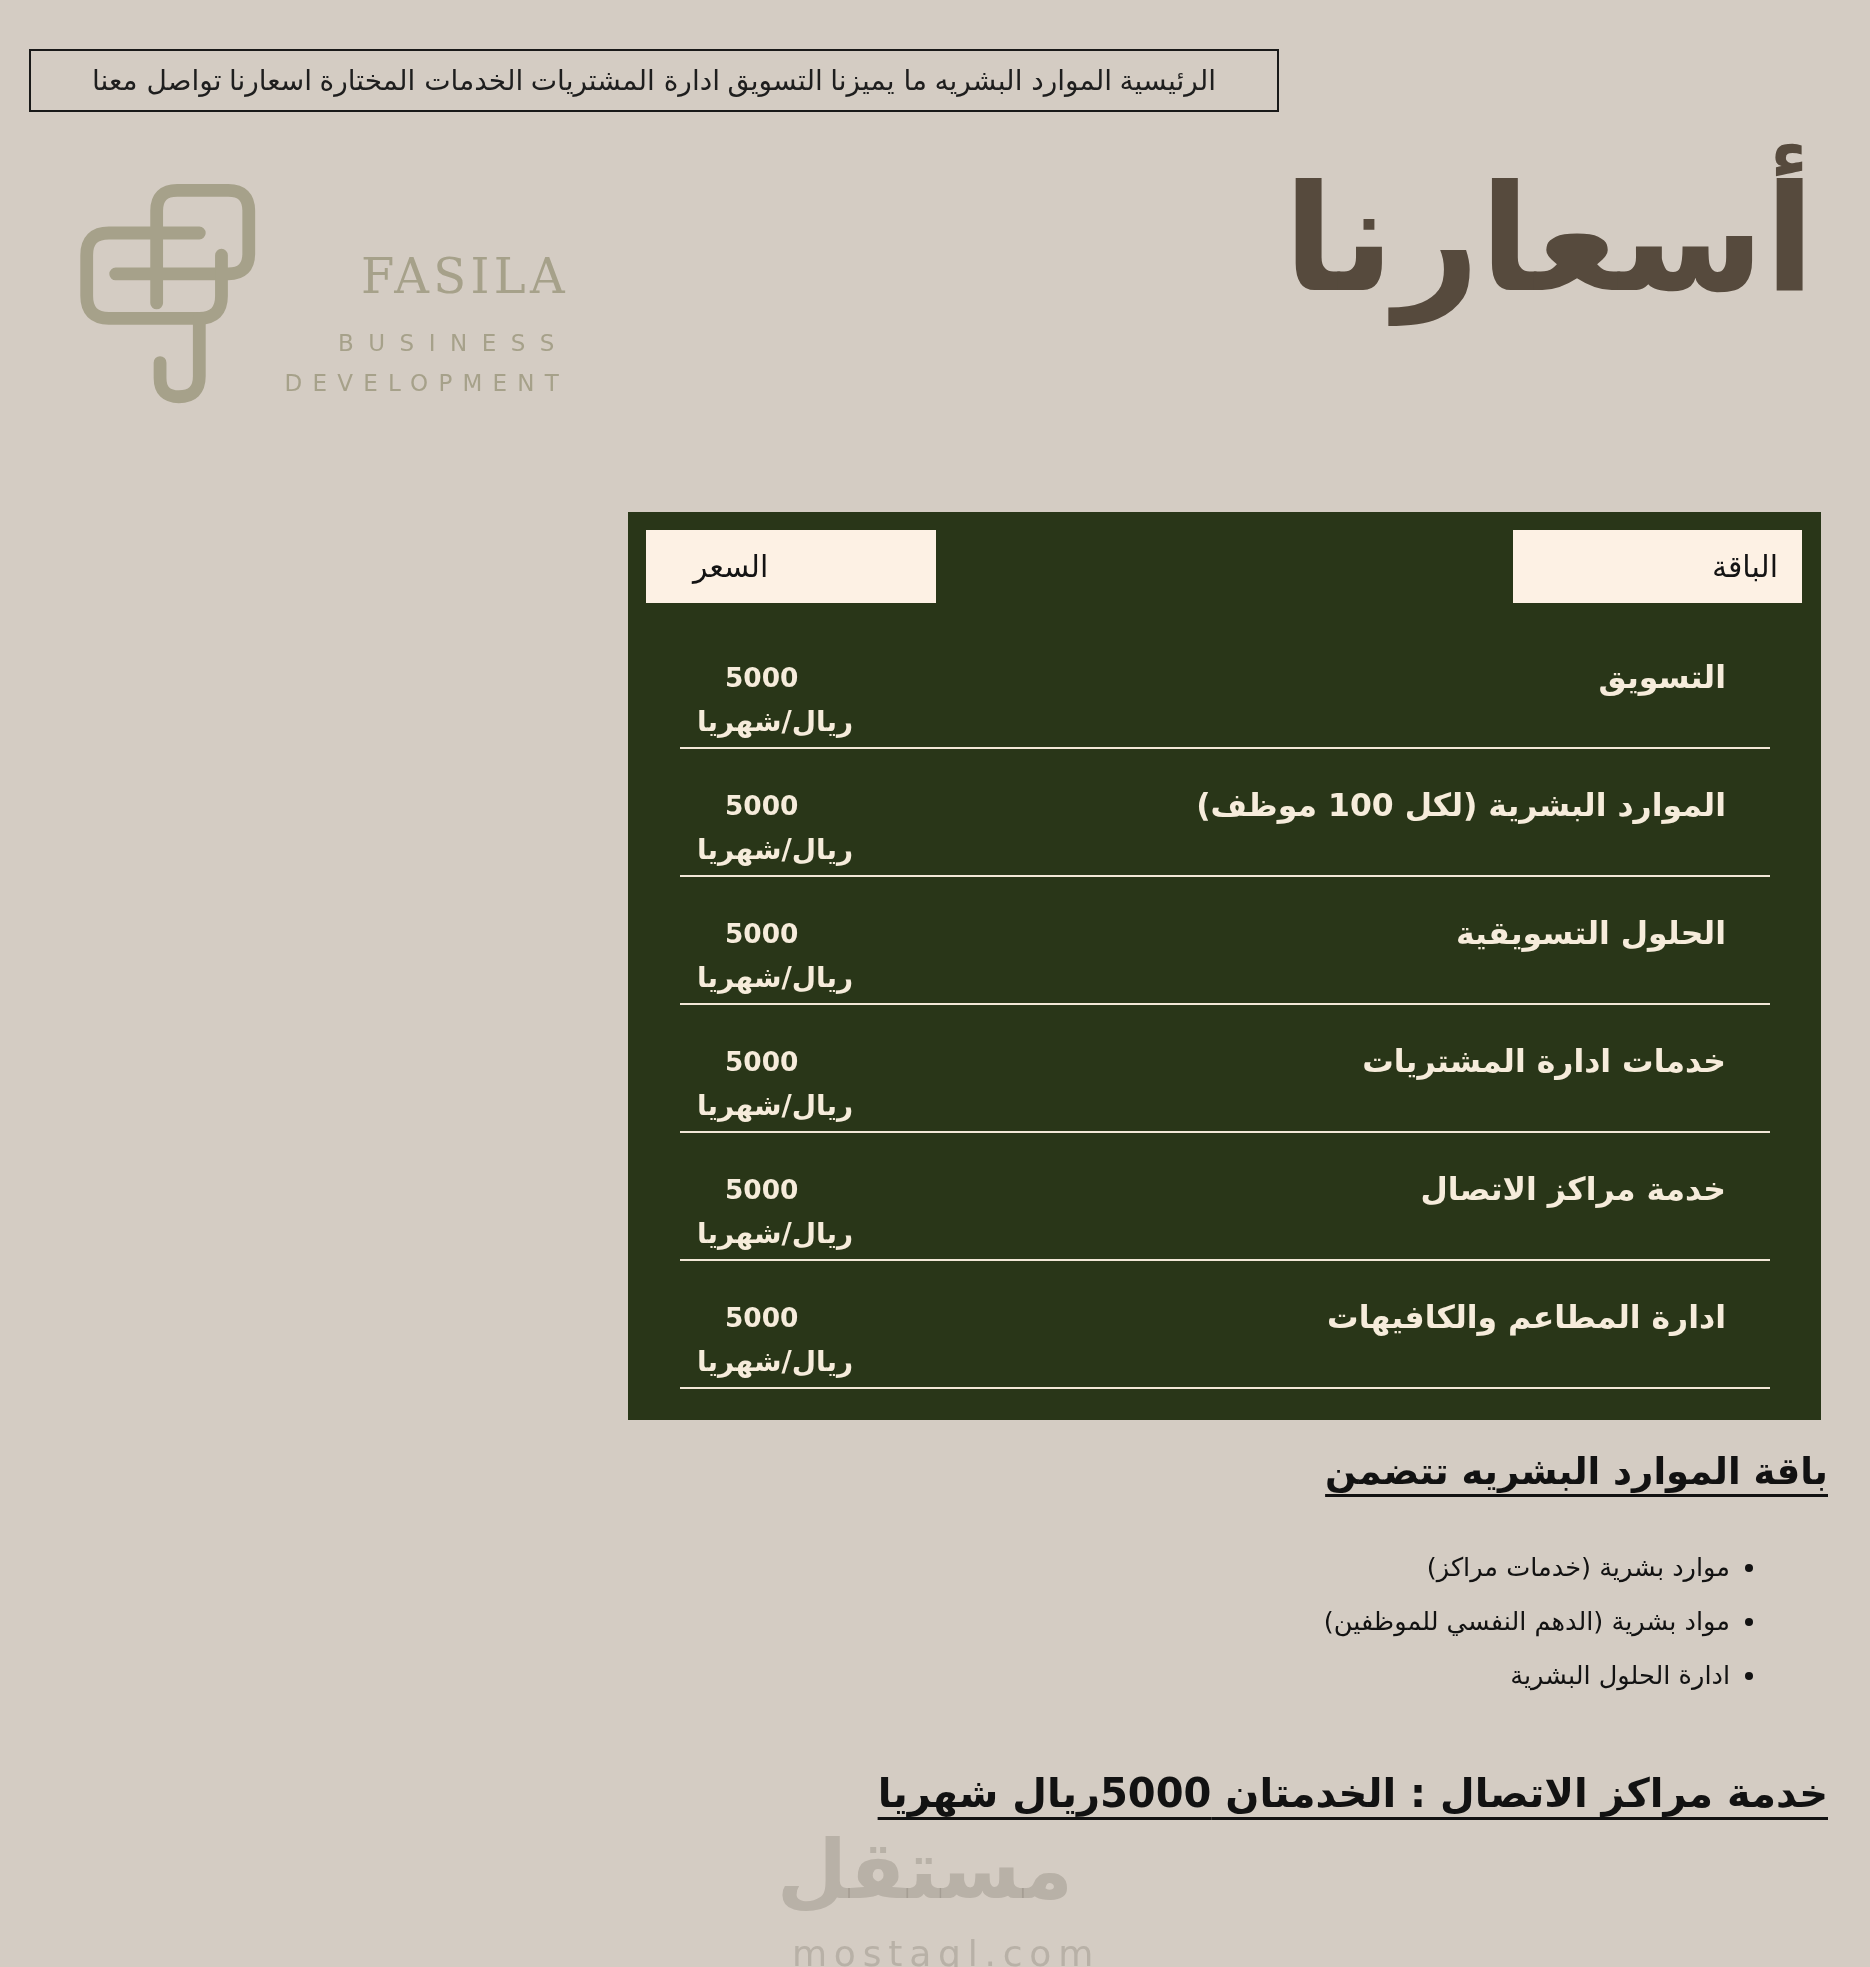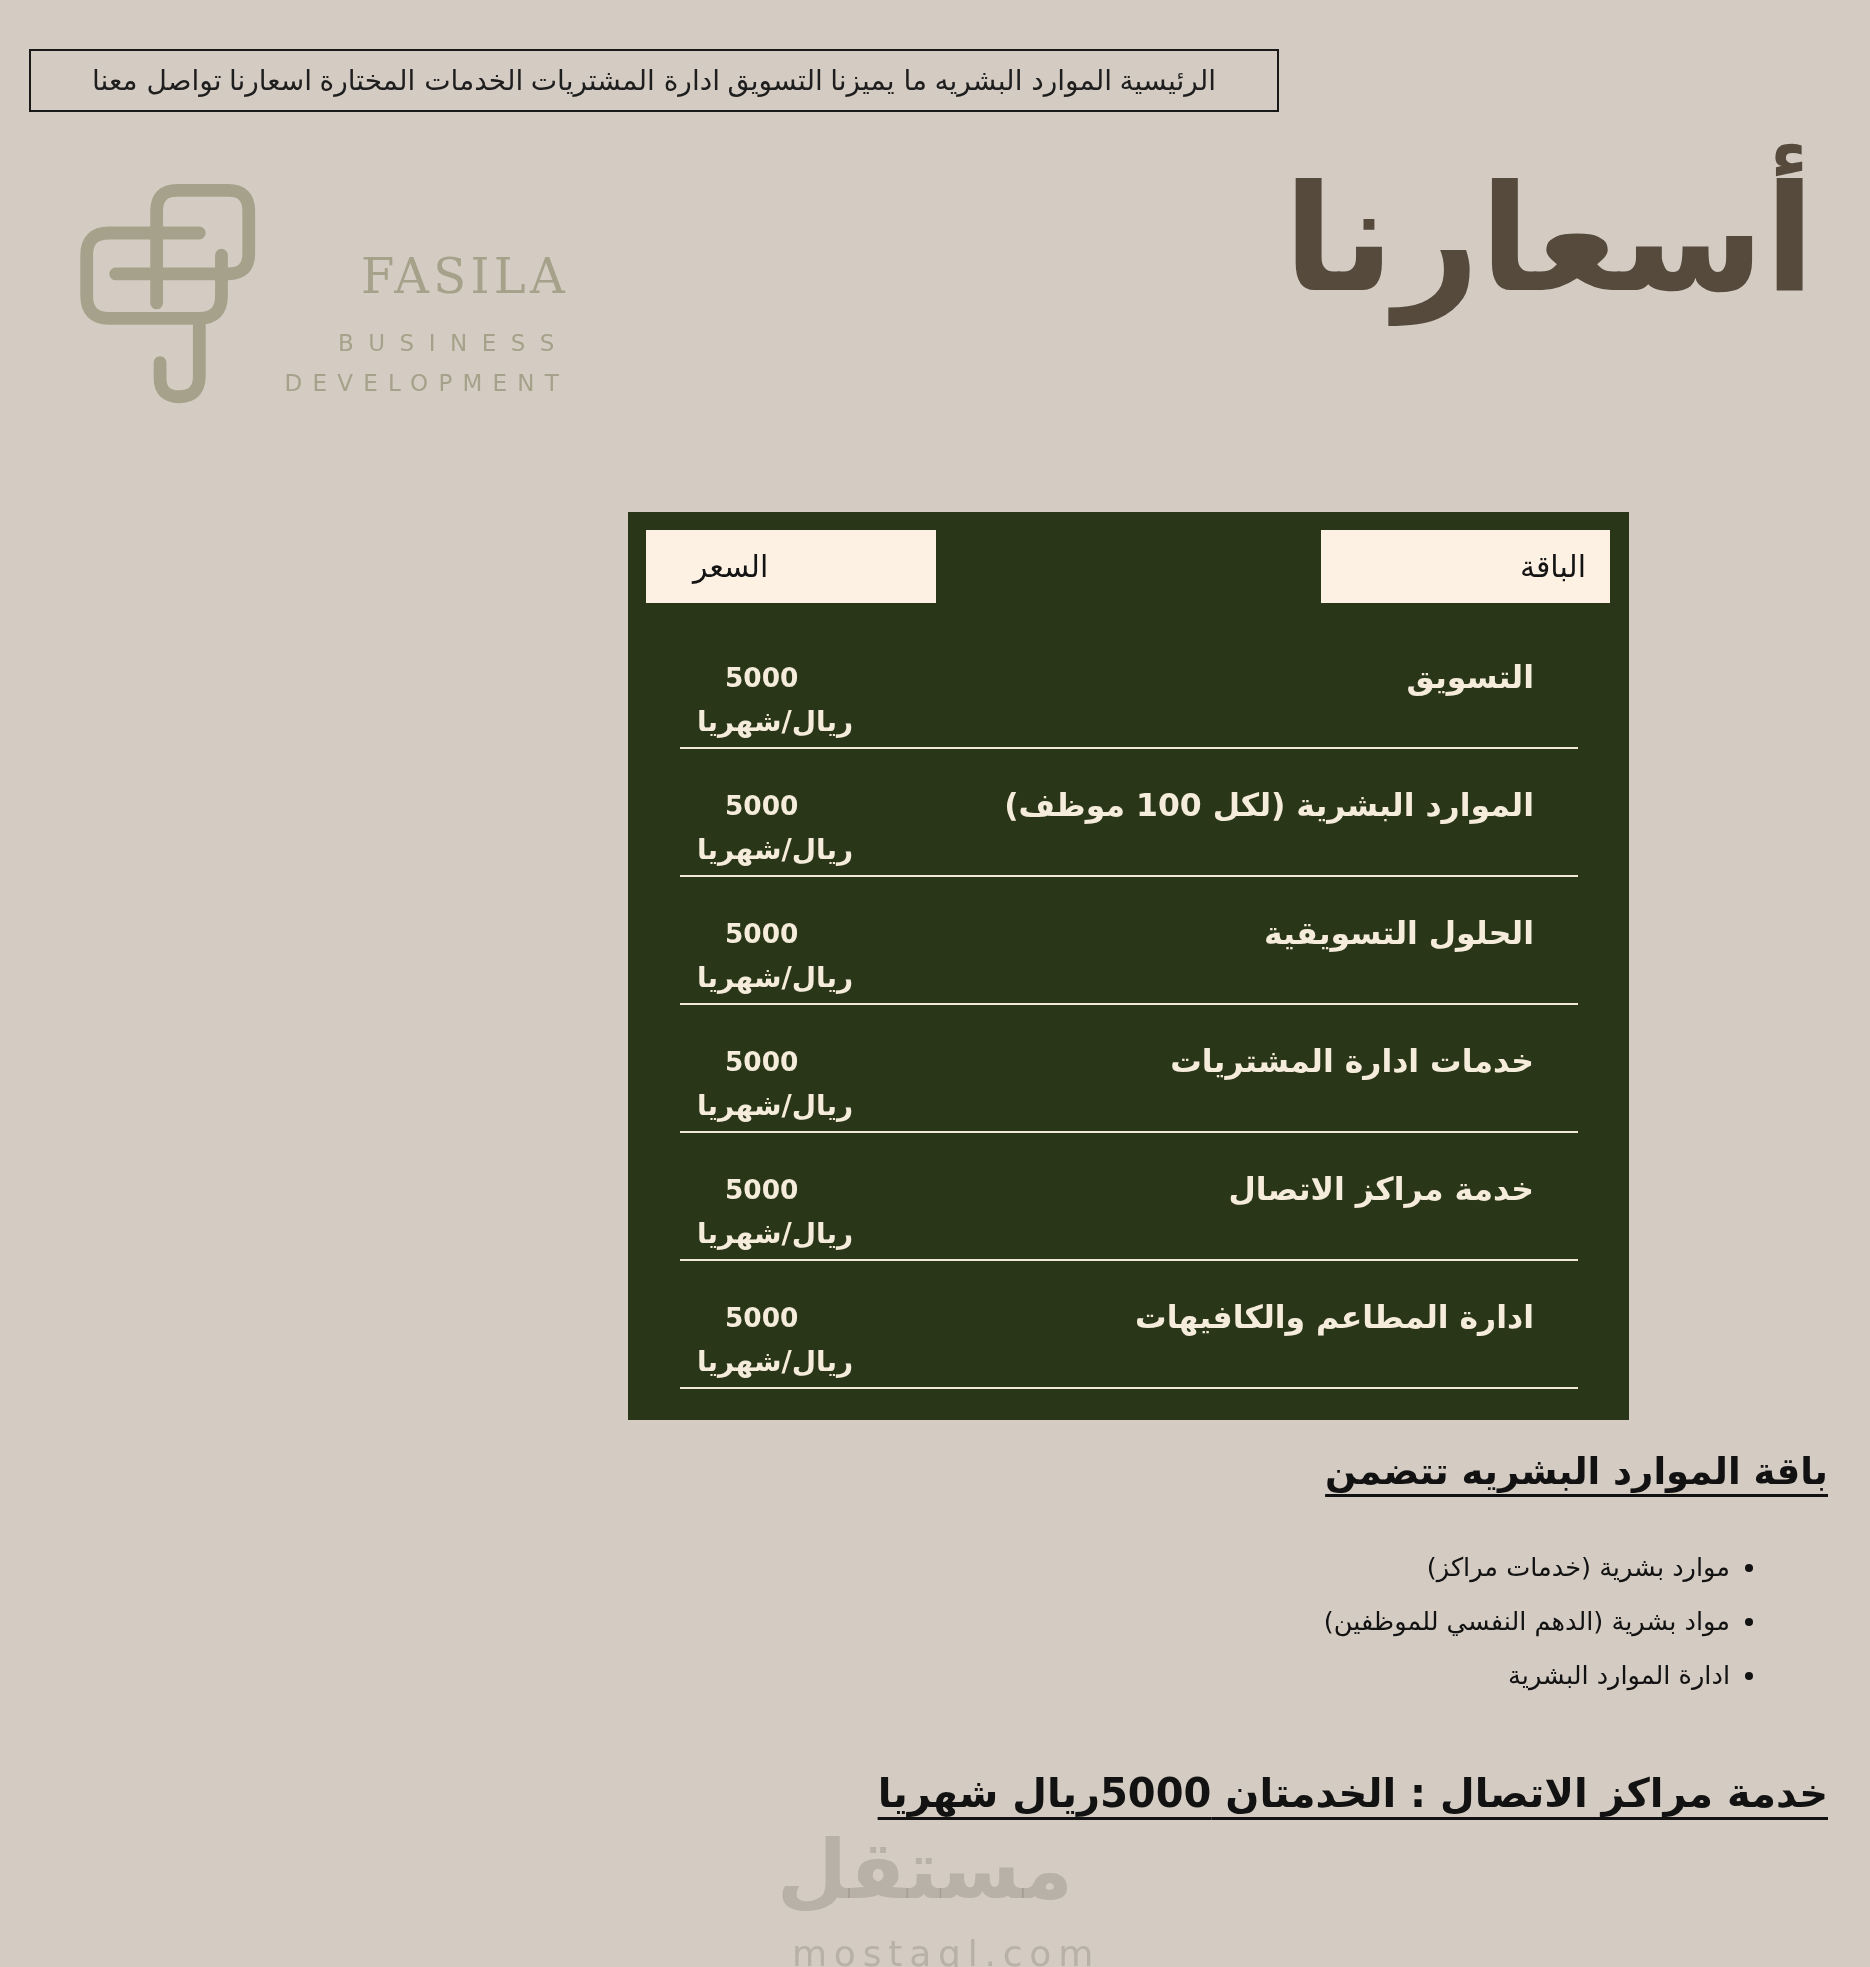--- a/index.html
+++ b/index.html
@@ -24,21 +24,21 @@
   .logo-text{margin-left:13.6px;margin-top:77px;color:var(--olive);}
   .logo-name{font-family:"DejaVu Serif",serif;font-size:48px;letter-spacing:4.3px;line-height:1;}
   .logo-sub1{font-size:23px;letter-spacing:14.5px;margin-top:30px;}
   .logo-sub2{font-size:23px;letter-spacing:10.2px;margin-top:13.6px;}
 
   
   .page-title{position:absolute;right:56px;top:128px;direction:rtl;
               font-size:148px;font-weight:bold;color:var(--brown);line-height:1.5;}
 
   
-  .pricing{position:absolute;left:628px;top:512px;width:1001px;height:908px;
+  .pricing{position:absolute;left:628px;top:512px;width:1193px;height:908px;
            background:var(--green);box-sizing:border-box;}
   .pt-header{position:relative;height:109px;}
   .hd-box{position:absolute;top:18px;height:73px;background:var(--cream);
           color:#141414;font-size:30px;display:flex;align-items:center;
           box-sizing:border-box;direction:rtl;}
   .hd-price{left:18px;width:290px;justify-content:flex-end;padding-left:47px;
             direction:ltr;justify-content:flex-start;}
   .hd-package{right:19px;width:289px;justify-content:flex-start;padding-right:24px;}
   .pt-row{position:relative;height:128px;direction:rtl;}
   .row-line{position:absolute;bottom:0;left:52px;right:51px;height:0;
@@ -162,21 +162,21 @@
       <div class="row-line"></div>
     </div>
   </div>
 
   <div class="sec sec-h1">باقة الموارد البشريه تتضمن</div>
 
   <div class="sec bullets">
     <ul>
       <li>موارد بشرية (خدمات مراكز)</li>
       <li>مواد بشرية (الدهم النفسي للموظفين)</li>
-      <li>ادارة الموارد البشرية</li>
+      <li>ادارة الحلول البشرية</li>
     </ul>
   </div>
 
 
   <div class="sec sec-h2">خدمة مراكز الاتصال : الخدمتان 5000ريال شهريا</div>
 
 
   <div class="watermark">
     <div class="wm-ar">مستقل</div>
     <div class="wm-en">mostaql.com</div>

